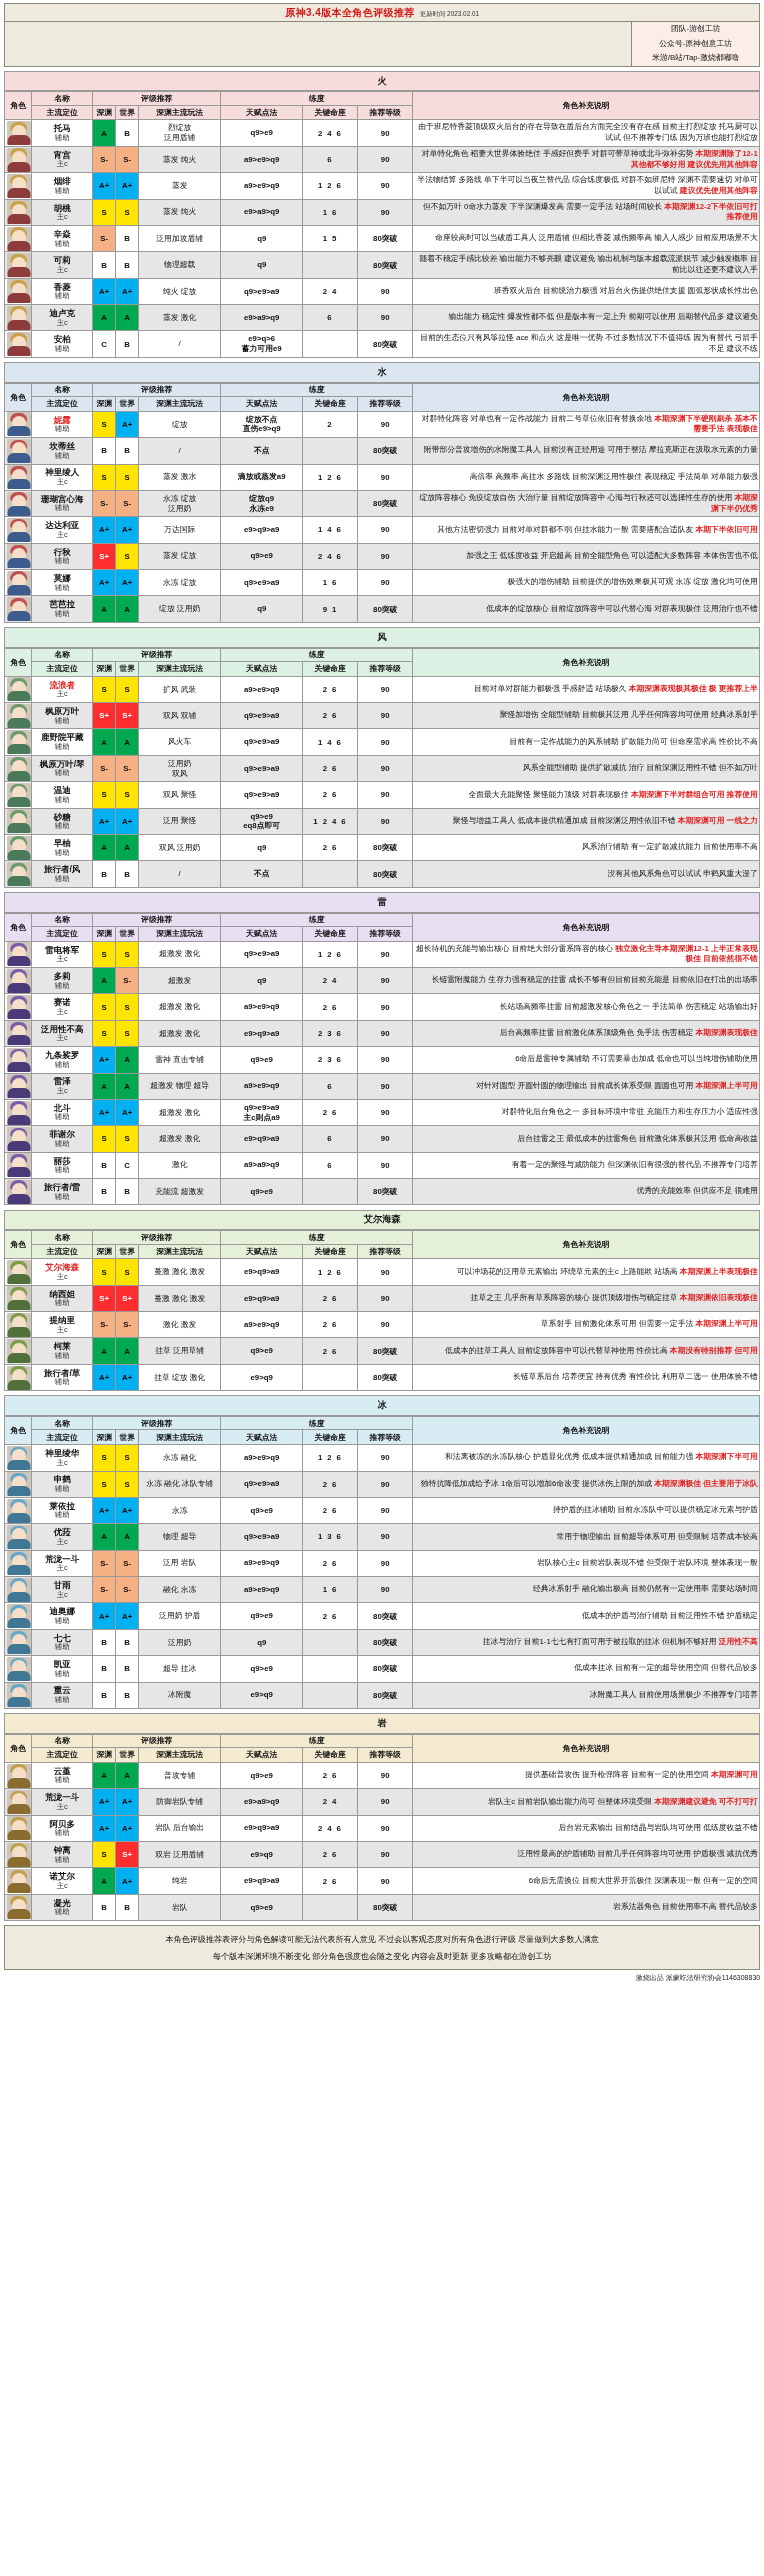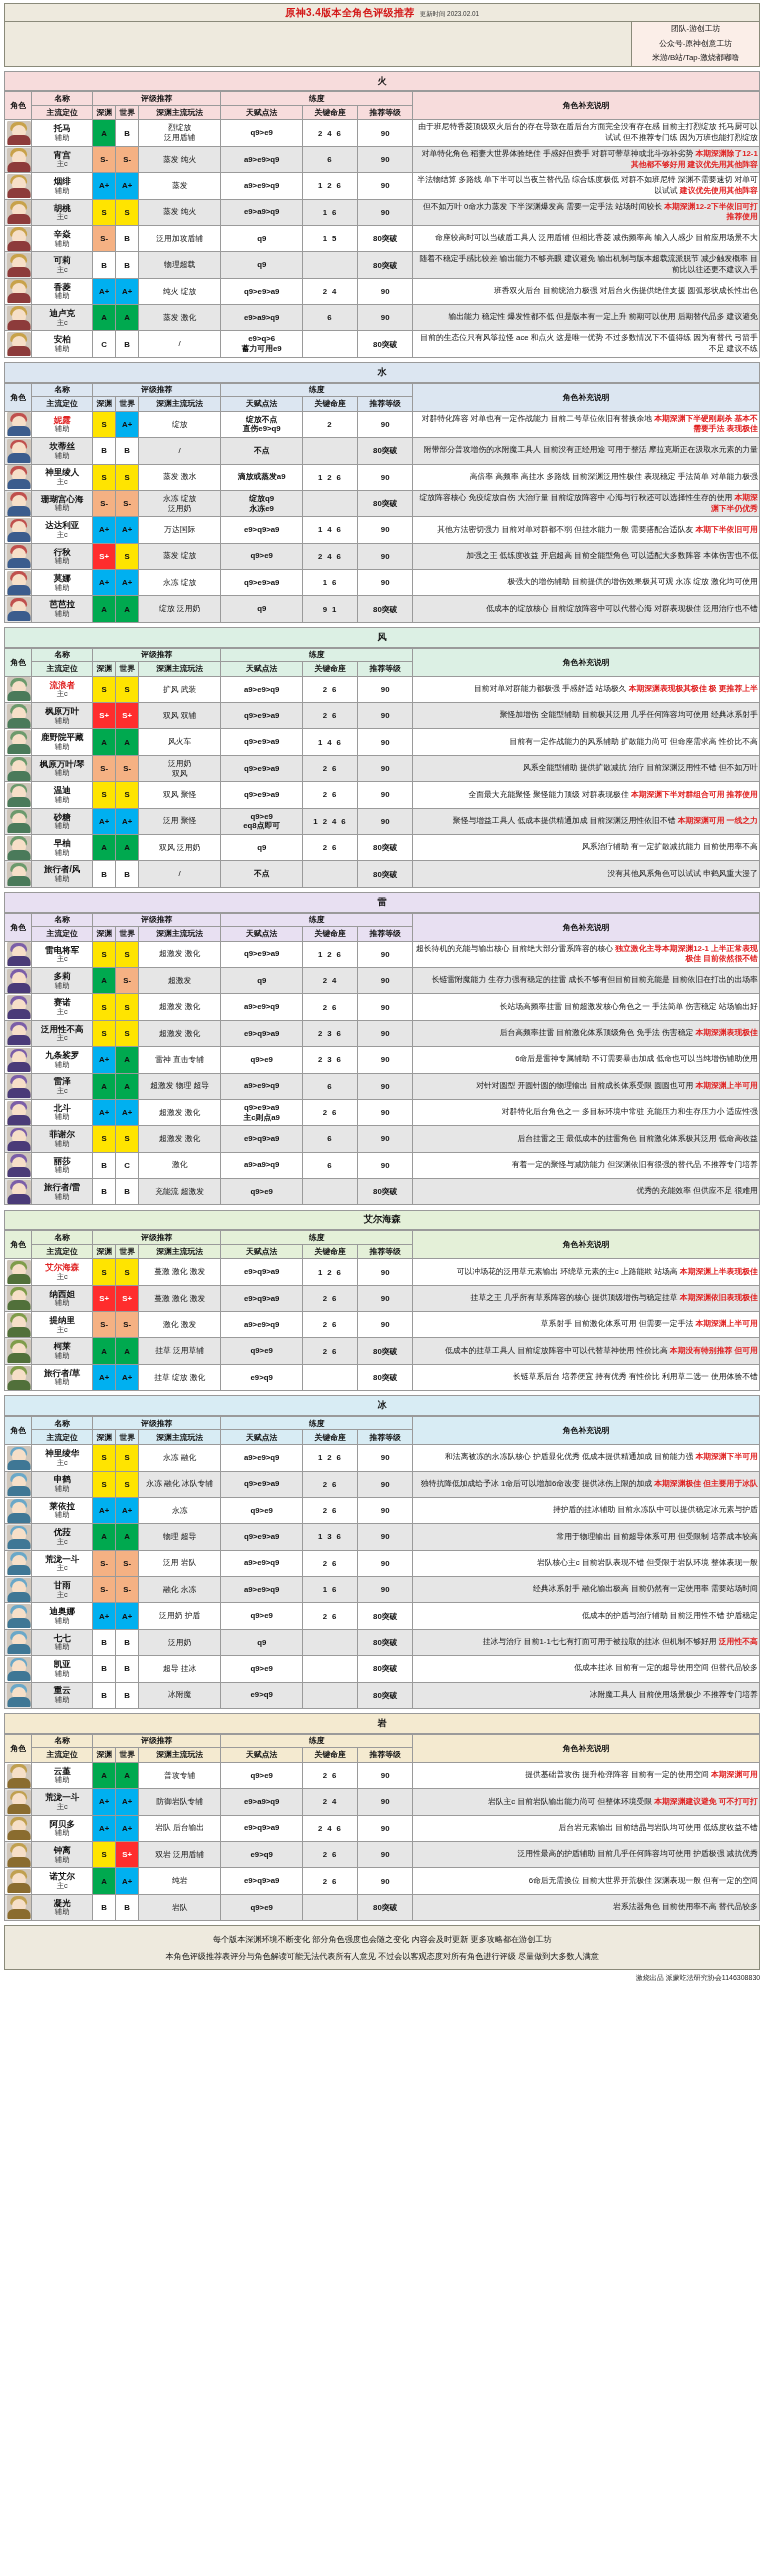--- a/index.html
+++ b/index.html
@@ -1778,18 +1778,18 @@
               <td class="con"></td>
               <td class="lv">80突破</td>
               <td class="desc"><span>岩系法器角色 目前使用率不高 替代品较多</span></td>
             </tr>
           </tbody>
         </table>
       </div>
     </div>
 
   <div class="footer">
+    <div class="fline">本角色评级推荐表评分与角色解读可能无法代表所有人意见 不过会以客观态度对所有角色进行评级 尽量做到大多数人满意</div>
     <div class="fline">每个版本深渊环境不断变化 部分角色强度也会随之变化 内容会及时更新 更多攻略都在游创工坊</div>
-    <div class="fline">本角色评级推荐表评分与角色解读可能无法代表所有人意见 不过会以客观态度对所有角色进行评级 尽量做到大多数人满意</div>
   </div>
   <div class="sign">激烧出品 派蒙吃法研究协会1146308830</div>
 </div>
 
 
 </body></html>

